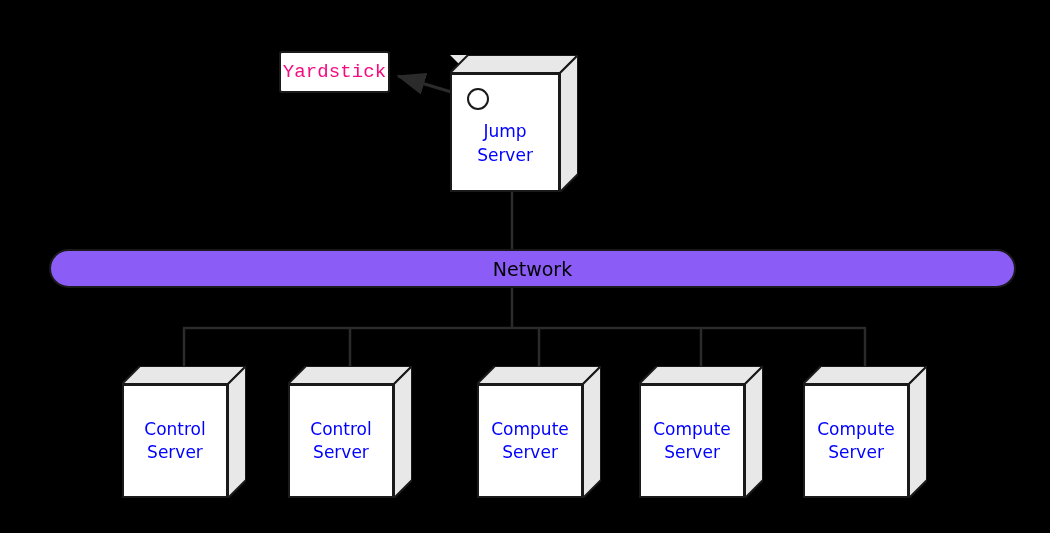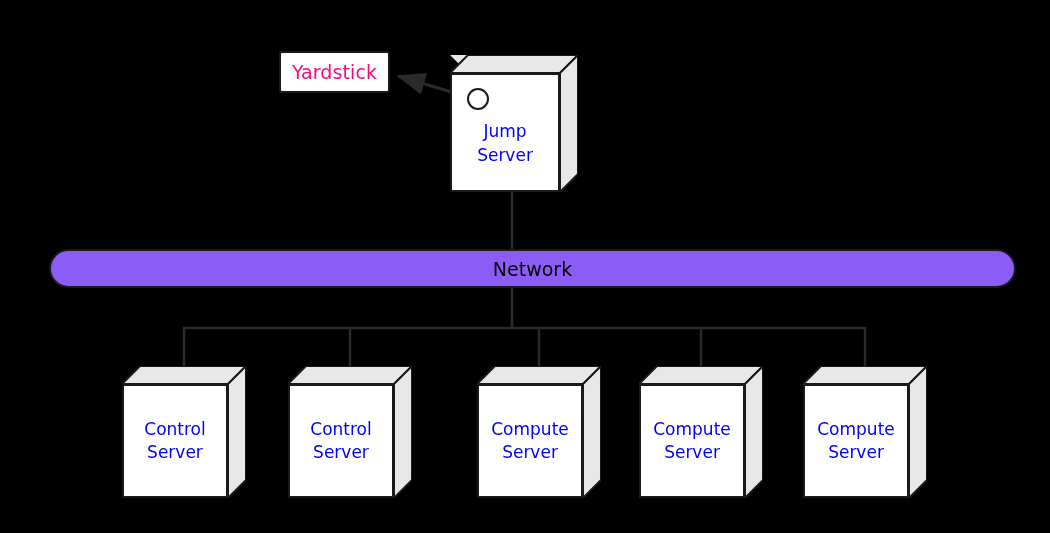--- a/index.html
+++ b/index.html
@@ -26,20 +26,21 @@
   
   .label-box {
     position: absolute;
     box-sizing: border-box;
     background: #ffffff;
     border: 2px solid #1a1a1a;
     border-radius: 3px;
     display: flex;
     align-items: center;
     justify-content: center;
+    font-family: Liberation Mono, monospace;
   }
   .label-box .label-text {
     font-size: 19px;
     letter-spacing: 0.1px;
     white-space: nowrap;
   }
 
   
   .network-pipe {
     position: absolute;

